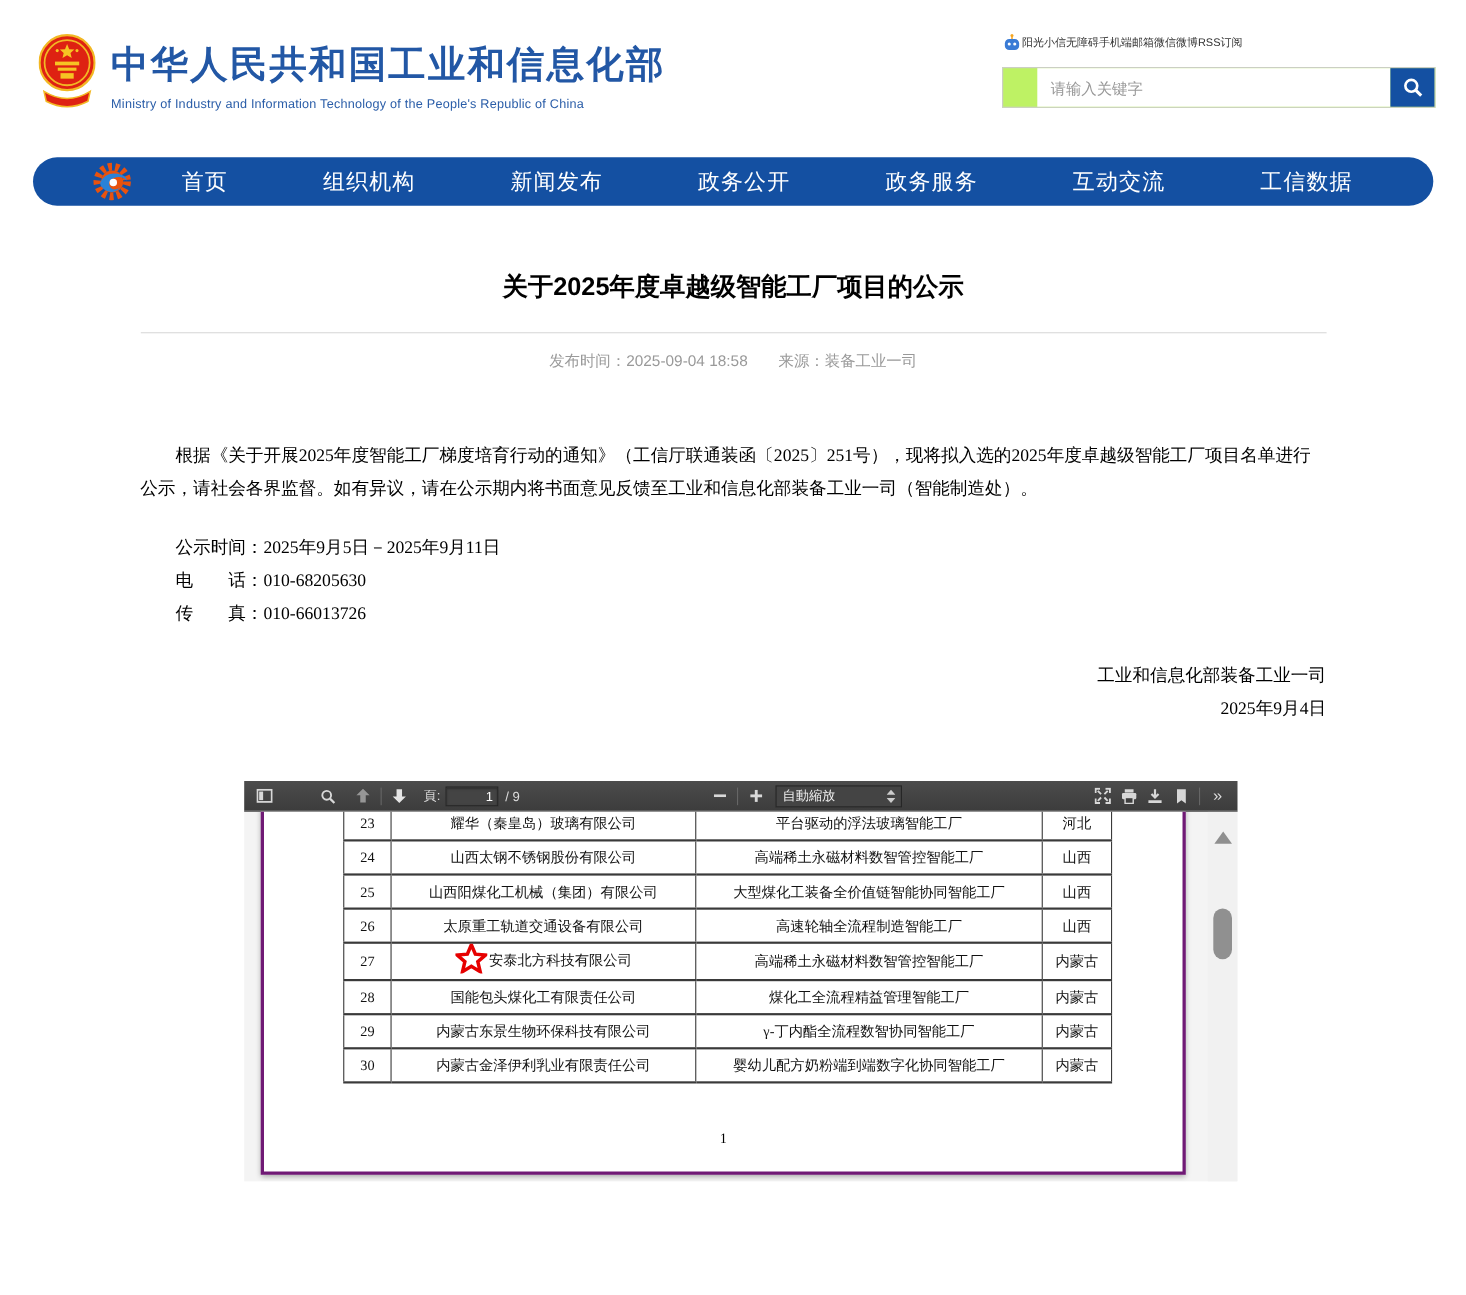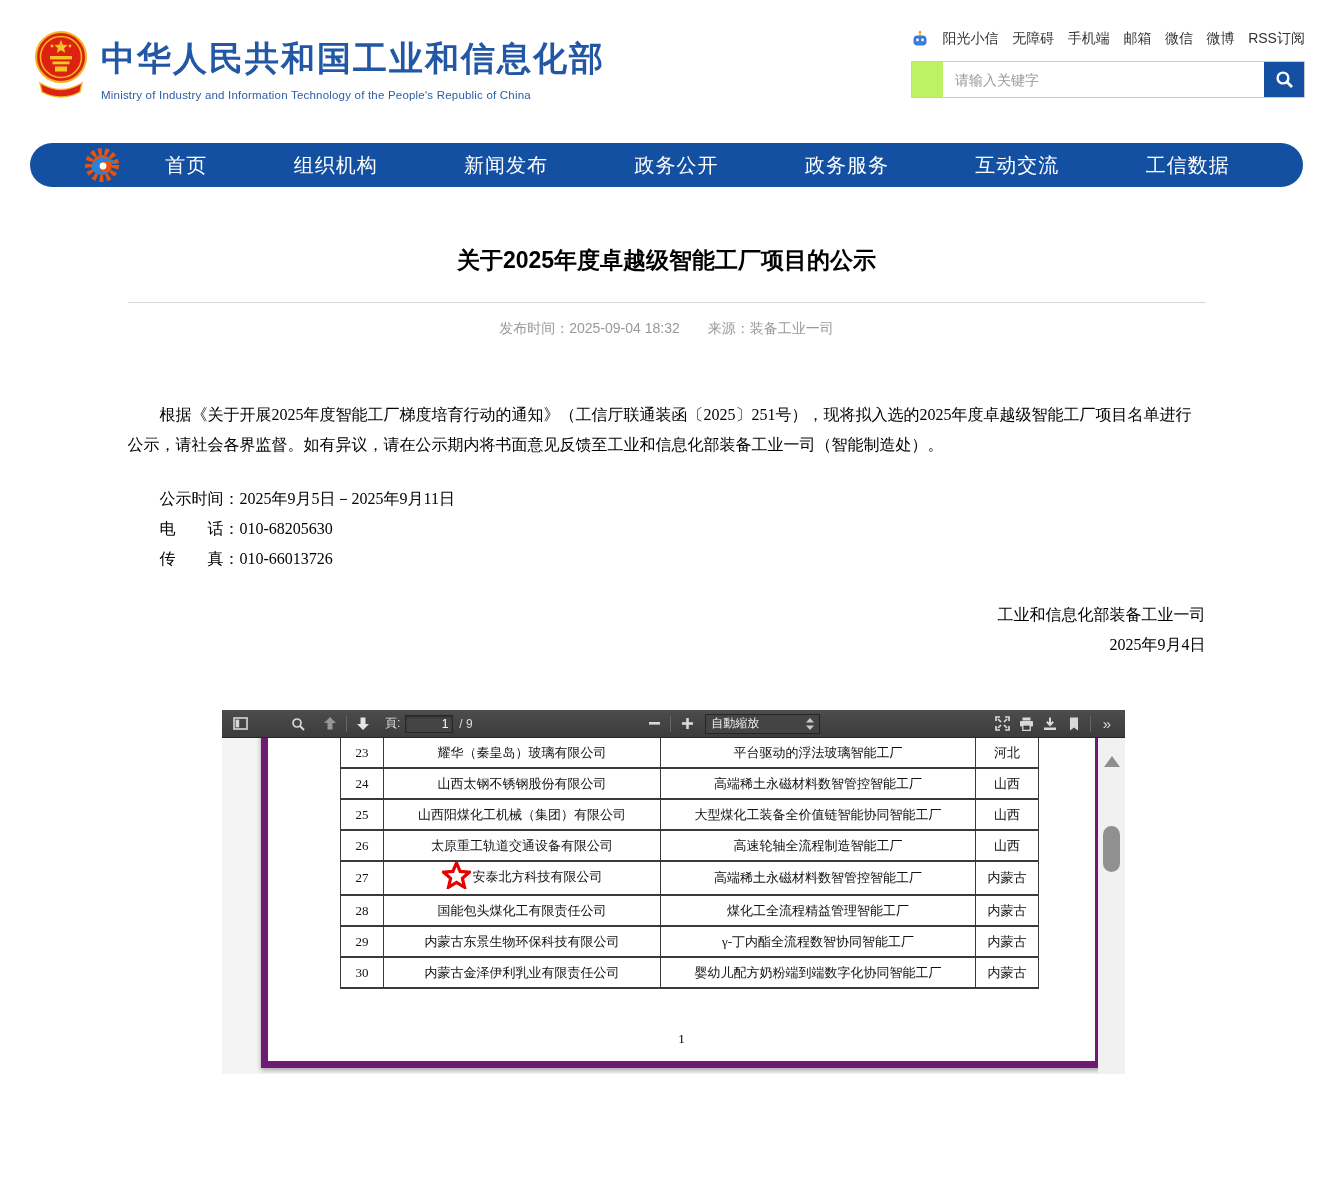--- a/index.html
+++ b/index.html
@@ -7,21 +7,21 @@
   body { font-family:"Liberation Sans", sans-serif; }
   .page { position:relative; width:1333px; height:1177px; background:#fff; overflow:hidden; margin:0 auto; }
 
   
   .top-header { position:relative; height:143px; }
   .brand { position:absolute; left:35px; top:30px; display:flex; align-items:center; }
   .emblem { width:52px; height:76px; margin-right:14px; }
   .site-title { font-size:34px; font-weight:bold; color:#2257a5; letter-spacing:2px; }
   .site-subtitle { font-size:11.5px; color:#2a5da8; margin-top:7px; letter-spacing:0.2px; }
   .header-right { position:absolute; right:28px; top:30px; width:394px; }
-  .quick-links { display:flex; align-items:center; justify-content:space-between; font-size:14px; color:#333; }
+  .quick-links { display:flex; align-items:center; font-size:10px; color:#333; }
   .quick-links a { color:#333; text-decoration:none; white-space:nowrap; }
   .mascot { width:18px; height:18px; display:inline-block; }
   .search-box { margin-top:13px; height:37px; border:1px solid #ccc; display:flex; background:#bef264;padding-left:31px; }
   .search-box input { flex:1; border:none; outline:none; padding:0 12px; font-size:14px; color:#333; font-family:"Liberation Sans",sans-serif; }
   .search-box input::placeholder { color:#999; }
   .search-btn { width:40px; background:#1450a2; border:none; display:flex; align-items:center; justify-content:center; cursor:pointer; }
 
   
   .main-nav { margin:0 30px; height:44px; background:#1450a2; border-radius:22px; display:flex; align-items:center; }
   .nav-logo { width:40px; height:40px; margin-left:52px; flex:0 0 auto; }
@@ -62,21 +62,21 @@
   .page-total { margin-left:6px; color:#ddd; }
   .tb-left { display:flex; align-items:center; }
   .tb-center { flex:1; display:flex; align-items:center; justify-content:center; }
   .tb-right { display:flex; align-items:center; }
   .zoom-select { width:115px; height:20px; background:#444; border:1px solid #262626; margin-left:6px;
                  display:flex; align-items:center; justify-content:space-between; padding:0 5px; color:#eee; cursor:pointer;gap:22px; }
   .more-btn { font-size:15px; color:#ddd; width:24px; }
 
   .pdf-body { position:relative; height:336px; background:#f4f4f4; overflow:hidden; }
   .pdf-pagebox { position:absolute; left:15px; top:-12px; width:841px; height:342px; background:#fff;
-                 border:7px solid #701a75; box-shadow:0 2px 5px rgba(0,0,0,.35); overflow:hidden;margin-left:24px; }
+                 border:3px solid #701a75; box-shadow:0 2px 5px rgba(0,0,0,.35); overflow:hidden; }
   .doc-table { border-collapse:collapse; margin:3px 0 0 72px; width:698px; table-layout:fixed;
                font-family:"Liberation Serif", serif; font-size:13px; color:#111; }
   .doc-table td { border-left:1px solid #3a3a3a; border-right:1px solid #3a3a3a;
                   border-top:2px solid #3a3a3a; border-bottom:2px solid #3a3a3a;
                   height:31px; text-align:center; overflow:hidden; white-space:nowrap; }
   .col-no { width:43px; } .col-company { width:277px; } .col-project { width:315px; } .col-prov { width:63px; }
   .star-mark { display:inline-block; vertical-align:middle; margin-right:2px; position:relative; top:-1px; }
   .doc-footer { text-align:center; font-family:"Liberation Serif",serif; font-size:13px; margin-top:42px; }
 
   .pdf-scrollbar { position:absolute; right:0; top:0; bottom:0; width:27px; background:#f1f1f1; }
@@ -169,21 +169,21 @@
         <li><a href="#">工信数据</a></li>
 
     </ul>
   </nav>
 
 
   <div class="article">
     <h1 class="article-title">关于2025年度卓越级智能工厂项目的公示</h1>
     <div class="title-divider"></div>
     <div class="article-meta">
-      <span>发布时间：</span><span>2025-09-04 18:32</span><span class="gap"></span><span>来源：</span><span>装备工业一司</span>
+      <span>发布时间：</span><span>2025-09-04 18:58</span><span class="gap"></span><span>来源：</span><span>装备工业一司</span>
     </div>
 
     <div class="article-body">
       <p class="para">根据《关于开展2025年度智能工厂梯度培育行动的通知》（工信厅联通装函〔2025〕251号），现将拟入选的2025年度卓越级智能工厂项目名单进行公示，请社会各界监督。如有异议，请在公示期内将书面意见反馈至工业和信息化部装备工业一司（智能制造处）。</p>
 
       <div class="contact-block">
         <div>公示时间：2025年9月5日－2025年9月11日</div>
         <div>电　　话：010-68205630</div>
         <div>传　　真：010-66013726</div>
       </div>

